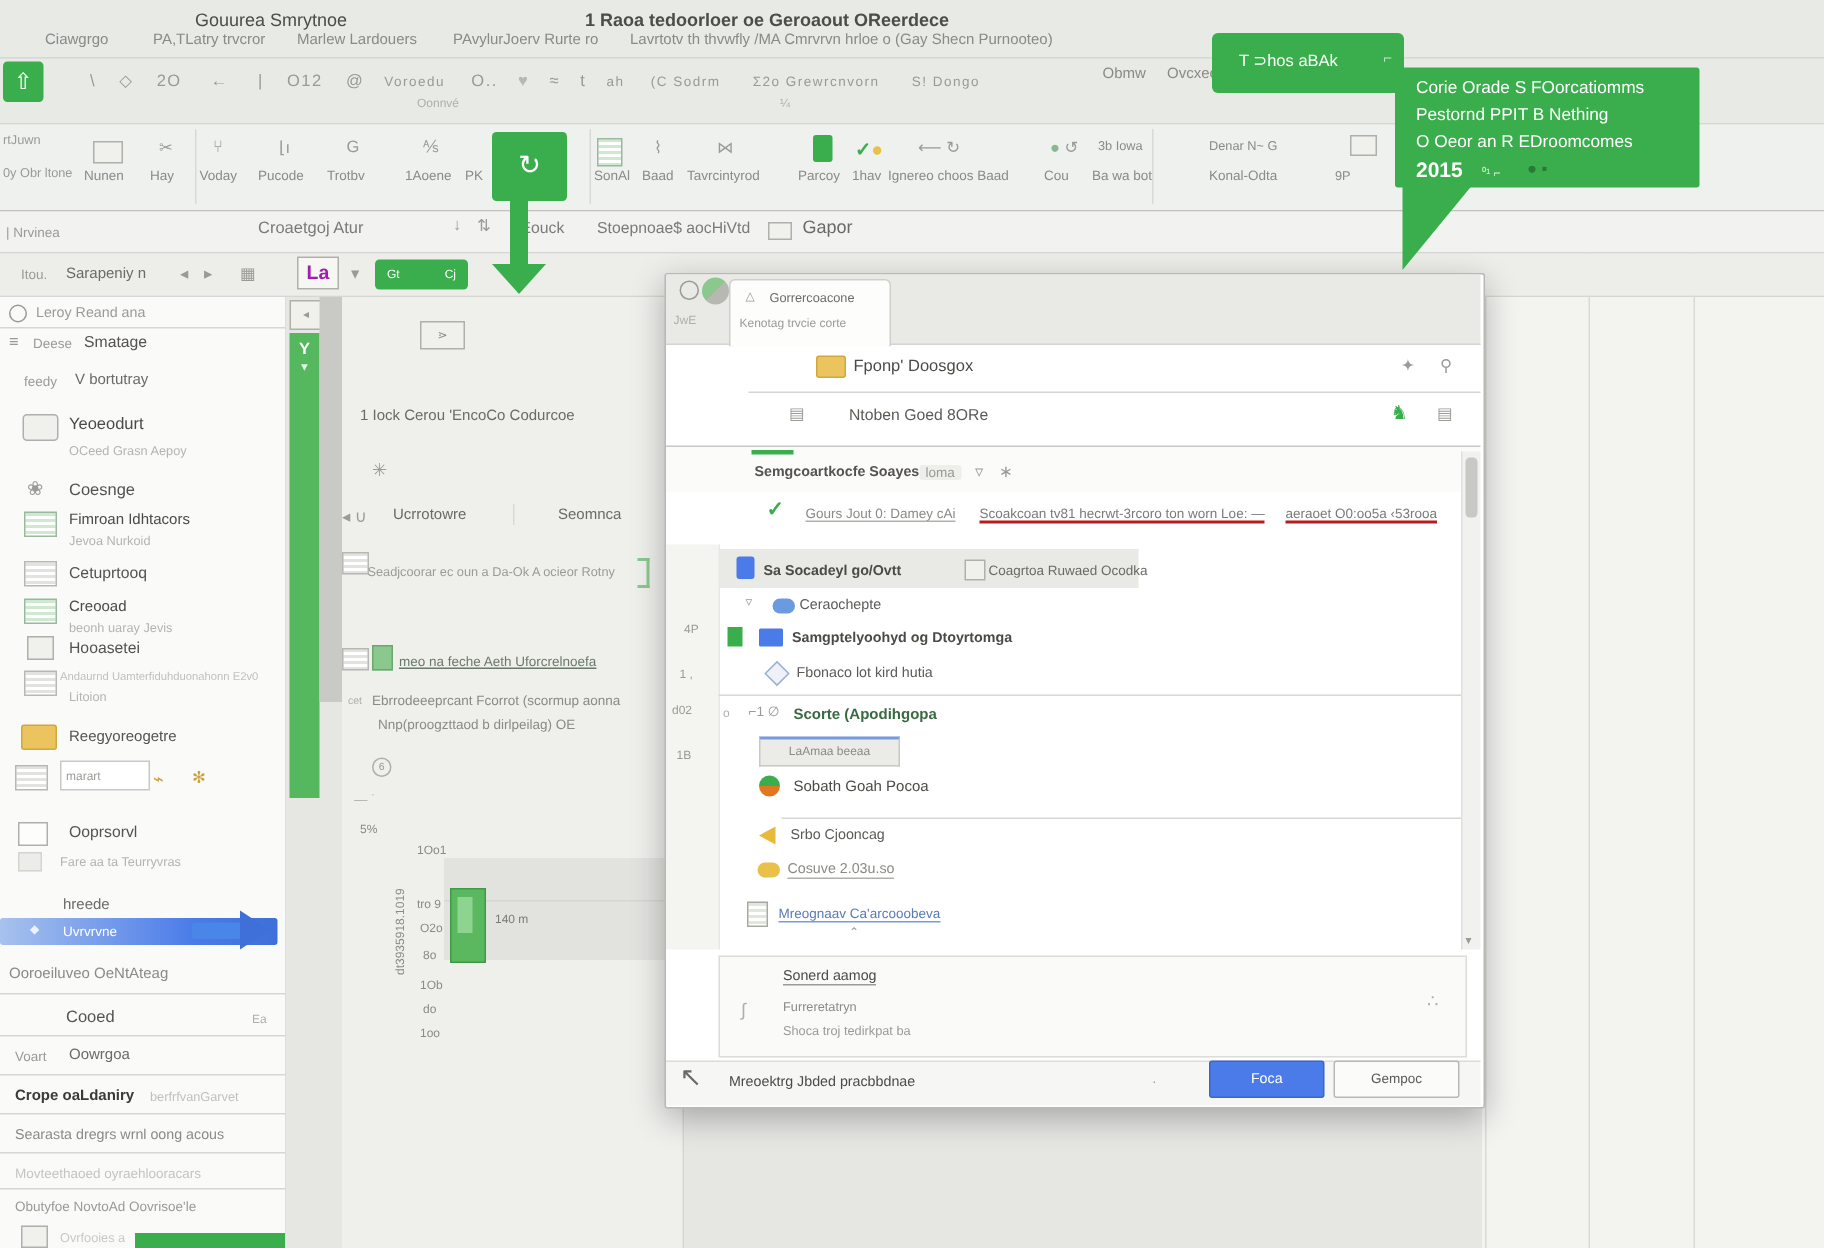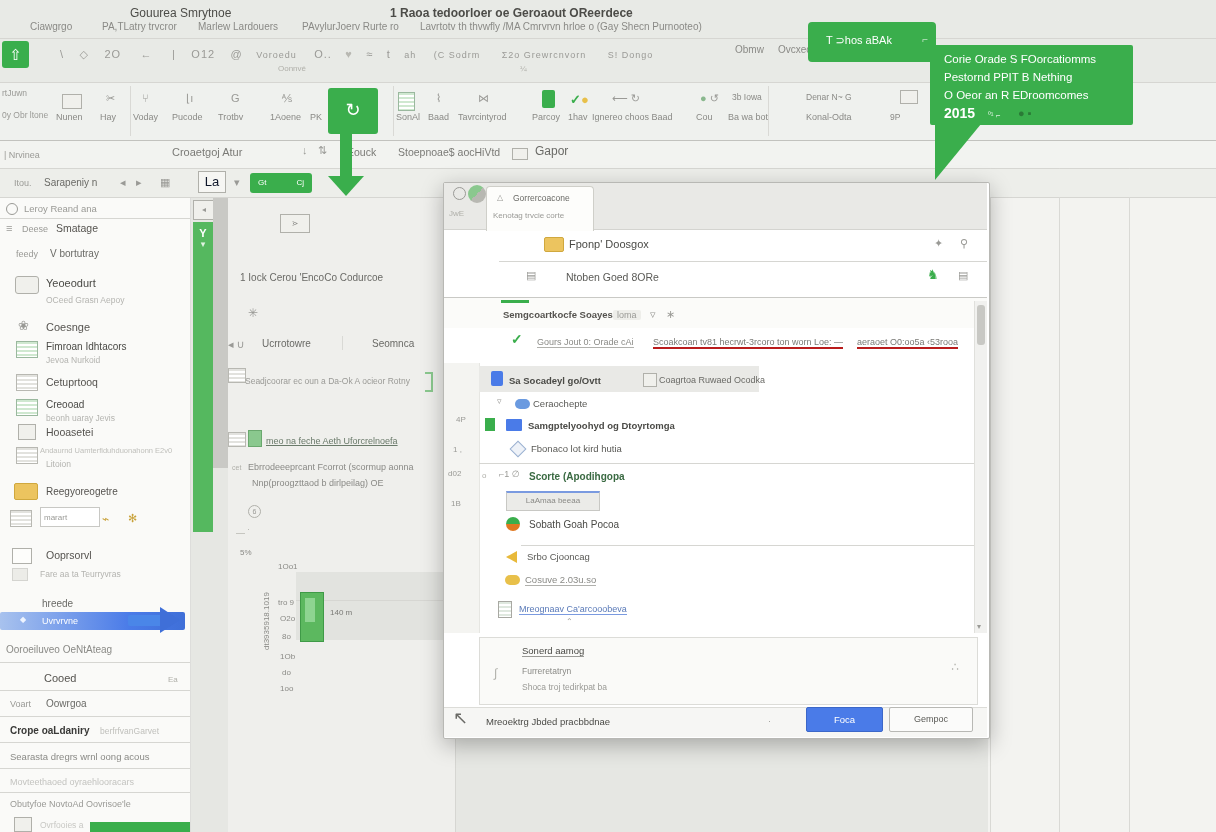--- a/index.html
+++ b/index.html
@@ -137,21 +137,21 @@
   <div class="a nw" style="left:398px;top:146px;font-size:10.5px;color:#7a7a76">Stoepnoae$ aocHiVtd</div>
   <div class="a iconb" style="left:512px;top:148px;width:14px;height:10px"></div>
   <div class="a nw" style="left:535px;top:144px;font-size:12px;color:#6a6a66">Gapor</div>
 
   <div class="a" style="left:0;top:169px;width:1216px;height:28px;background:#edeeea"></div>
   <div class="a nw" style="left:14px;top:178px;font-size:9px;color:#9a9a96">Itou.</div>
   <div class="a nw" style="left:44px;top:177px;font-size:10px;color:#6a6a66">Sarapeniy n</div>
   <div class="a glyph" style="left:120px;top:176px">◂</div>
   <div class="a glyph" style="left:136px;top:176px">▸</div>
   <div class="a glyph" style="left:160px;top:176px">▦</div>
-  <div class="a" style="left:198px;top:171px;width:26px;height:20px;border:1px solid #b0b0aa;color:#0f172a;font-size:13px;font-weight:normal;text-align:center;line-height:20px;background:#f6f6f3">La</div>
+  <div class="a" style="left:198px;top:171px;width:26px;height:20px;border:1px solid #b0b0aa;color:#a21caf;font-size:13px;font-weight:bold;text-align:center;line-height:20px;background:#f6f6f3">La</div>
   <div class="a glyph" style="left:234px;top:176px">▾</div>
   <div class="a chip-green" style="left:250px;top:173px;width:62px;height:20px;font-size:8px;line-height:20px">
     <span style="margin-left:8px">Gt</span>
     <span style="float:right;margin-right:8px">Cj</span>
   </div>
 
   <div class="a" style="left:0;top:198px;width:190px;height:634px;background:#fafaf8;border-right:1px solid #dddddb"></div>
   <div class="a" style="left:6px;top:203px;width:10px;height:10px;border:1.5px solid #9a9a96;border-radius:50%"></div>
   <div class="a nw" style="left:24px;top:203px;font-size:9.5px;color:#9a9a96">Leroy Reand ana</div>
   <div class="a line" style="left:0;top:218px;width:190px;height:1px"></div>
@@ -300,21 +300,21 @@
     <div class="a line" style="left:0;top:114px;width:543px;height:1px;background:#c9c9c5"></div>
 
     <div class="a" style="left:0;top:115px;width:543px;height:30px;background:#fbfbf9"></div>
     <div class="a" style="left:57px;top:117px;width:28px;height:3px;background:#3aae4c"></div>
     <div class="a nw" style="left:59px;top:126px;font-size:9.5px;font-weight:bold;color:#55534f">Semgcoartkocfe Soayes</div>
     <div class="a nw" style="left:169px;top:127px;font-size:9px;color:#9a9a96;background:#eeeeea;padding:0 4px;border-radius:2px">loma</div>
     <div class="a glyph" style="left:206px;top:125px">▿</div>
     <div class="a glyph" style="left:222px;top:125px">∗</div>
 
     <div class="a" style="left:67px;top:148px;color:#3aae4c;font-size:14px;font-weight:bold">✓</div>
-    <div class="a nw u" style="left:93px;top:154px;font-size:9px;color:#8a8a86">Gours Jout 0: Orade cAi</div>
+    <div class="a nw u" style="left:93px;top:154px;font-size:9px;color:#8a8a86">Gours Jout 0: Damey cAi</div>
     <div class="a nw ug" style="left:209px;top:154px;font-size:9px;color:#7a7a76">Scoakcoan tv81 hecrwt-3rcoro ton worn Loe: —</div>
     <div class="a nw ug" style="left:413px;top:154px;font-size:9px;color:#7a7a76">aeraoet O0:oo5a ‹53rooa</div>
 
     <div class="a" style="left:0;top:180px;width:35px;height:270px;background:#f4f4f1"></div>
     <div class="a nw" style="left:12px;top:232px;font-size:8px;color:#9a9a96">4P</div>
     <div class="a nw" style="left:9px;top:262px;font-size:8px;color:#9a9a96">1 ,</div>
     <div class="a nw" style="left:4px;top:286px;font-size:8px;color:#9a9a96">d02</div>
     <div class="a nw" style="left:7px;top:316px;font-size:8px;color:#9a9a96">1B</div>
 
     <div class="a" style="left:35px;top:180px;width:497px;height:270px;background:#ffffff;border-left:1px solid #e6e6e2"></div>

